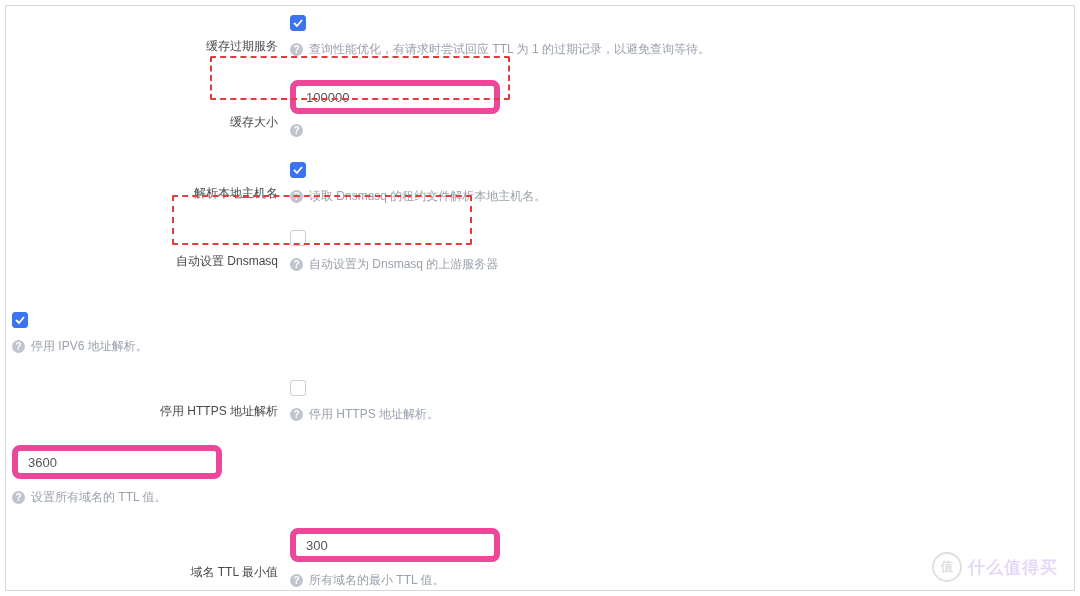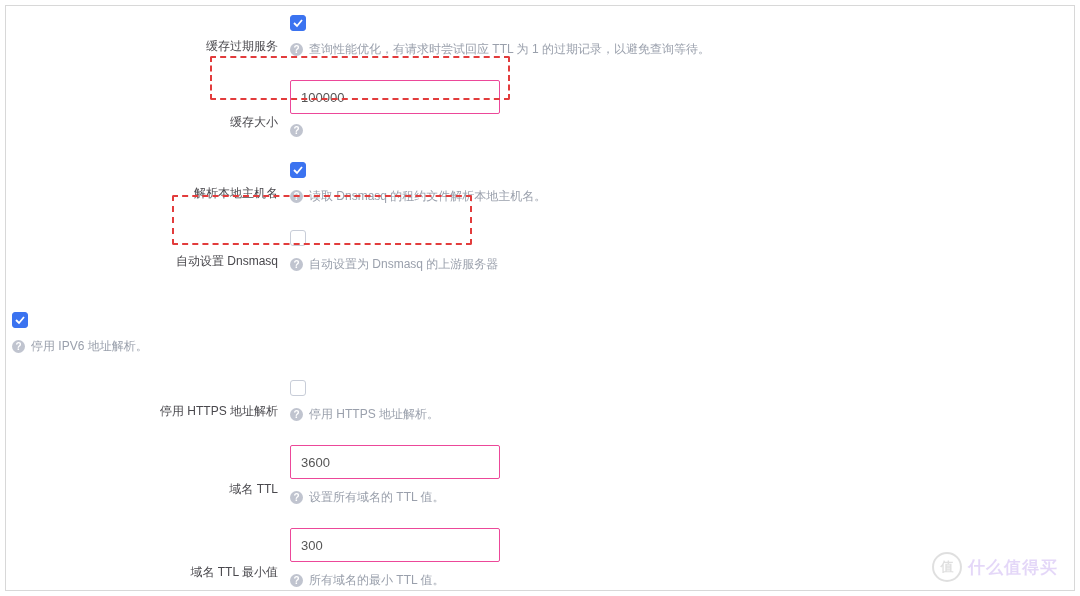--- a/index.html
+++ b/index.html
@@ -8,21 +8,21 @@
   .form-area { position: absolute; left: 12px; right: 12px; top: 8px; bottom: 8px; overflow: hidden; }
   .row { display: flex; align-items: center; margin-top: 0; padding-top: 4px; }
   .label-col { width: 278px; min-width: 278px; text-align: right; padding-right: 12px; padding-top: 4px; color: #49484d; font-size: 12px; }
   .val-col { flex: 1; min-width: 0; }
   .check { display: inline-flex; width: 16px; height: 16px; border-radius: 3px; border: 1px solid #c8cdd8; background: #fff; align-items: center; justify-content: center; vertical-align: middle; margin-top: 3px; cursor: pointer; }
   .check.on { background: #3b73f0; border-color: #3b73f0; }
   .check.on svg { display: block; }
   .check svg { display: none; }
   .help { display: flex; align-items: center; gap: 6px; color: #9aa0ac; font-size: 12px; margin-top: 10px; margin-bottom: 18px; }
   .help-icon { width: 13px; height: 13px; border-radius: 50%; background: #c0c4cf; color: #fff; font-size: 10px; line-height: 13px; text-align: center; font-weight: bold; flex-shrink: 0; }
-  .txt-input { width: 210px; height: 34px; border: 1px solid #ec4899; border-radius: 2px; padding: 0 10px; font-size: 13px; color: #555; font-family: inherit; outline: none; }
+  .txt-input { width: 210px; height: 34px; border: 6px solid #ec4899; border-radius: 8px; padding: 0 10px; font-size: 13px; color: #555; font-family: inherit; outline: none; }
   .input-row .label-col { padding-top: 9px; }
   .hl { position: absolute; border: 2px dashed #e23c3c; border-radius: 2px; pointer-events: none; }
   .watermark { position: absolute; right: 22px; bottom: 14px; opacity: .18; display: flex; align-items: center; gap: 6px; pointer-events: none; }
   .wm-circle { width: 30px; height: 30px; border: 2px solid #555; border-radius: 50%; display: flex; align-items: center; justify-content: center; font-weight: 700; color: #555; }
   .wm-txt { font-size: 17px; font-weight: 700; color: #6d28d9; letter-spacing: 1px; }
 </style>
 </head>
 <body>
 
 <div class="page-border"></div>
@@ -99,21 +99,20 @@
     <div class="val-col">
       <span class="check"></span>
       <div class="help">
           <span class="help-icon">?</span>
           <span>停用 HTTPS 地址解析。</span>
         </div>
     </div>
   </div>
 
   <div class="row input-row">
-    <div class="label-col">域名 TTL</div>
     <div class="val-col">
       <input class="txt-input" value="3600" style="">
       <div class="help">
           <span class="help-icon">?</span>
           <span>设置所有域名的 TTL 值。</span>
         </div>
     </div>
   </div>
 
   <div class="row input-row">

